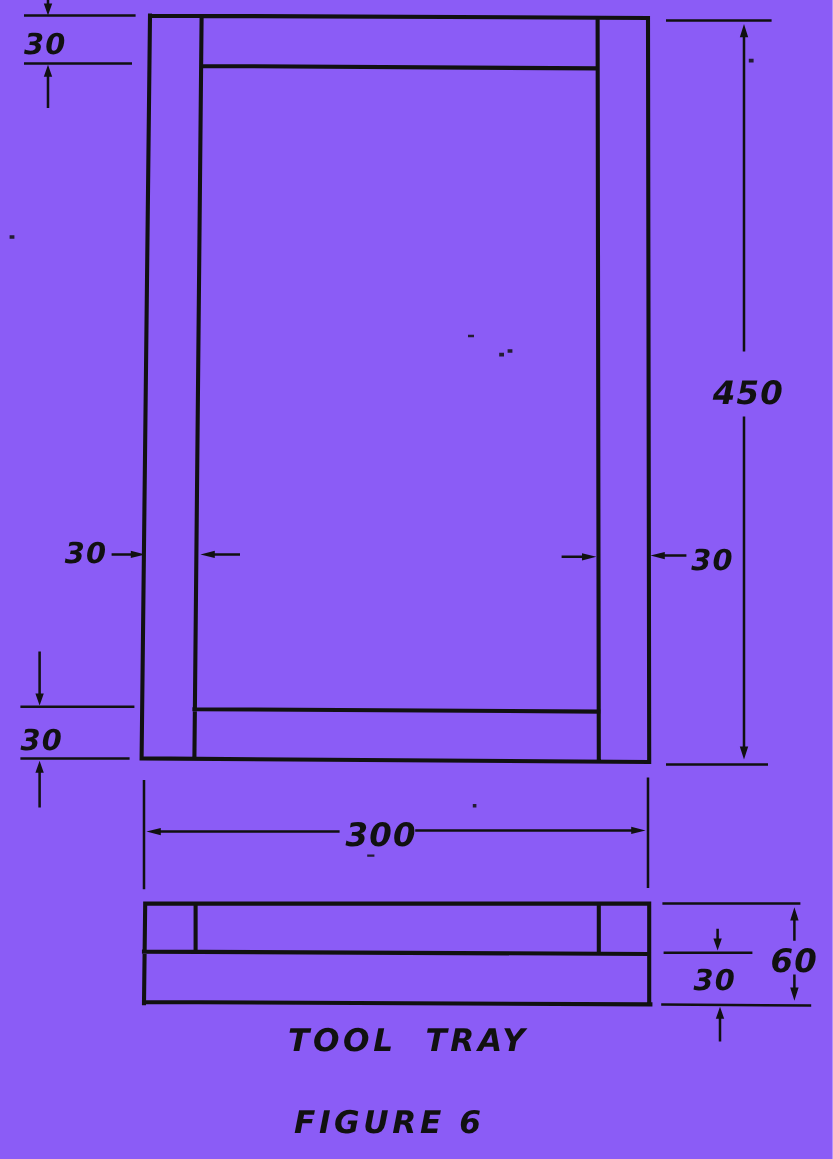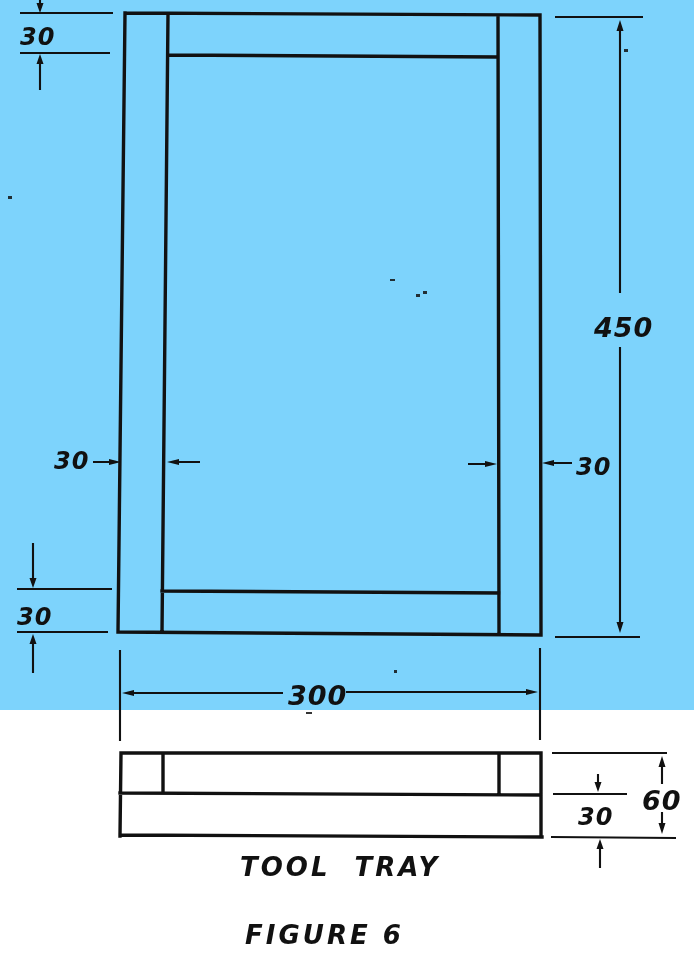--- a/index.html
+++ b/index.html
@@ -5,22 +5,22 @@
   :root { --ink: #111111; }
   html, body {
     margin: 0; padding: 0;
     background: #ffffff;
     width: 694px; height: 966px;
     overflow: hidden;
     font-family: "DejaVu Sans", sans-serif;
   }
   .sheet {
     position: relative;
-    width: 694px; height: 710px;
-    background: #7dd3fc;
+    width: 694px; height: 966px;
+    background: #8b5cf6;
   }
   svg { display: block; }
   .obj-line {
     stroke: var(--ink, #111);
     stroke-width: 3.4;
     fill: none;
     stroke-linecap: square;
   }
   .dim-line {
     stroke: var(--ink, #111);

